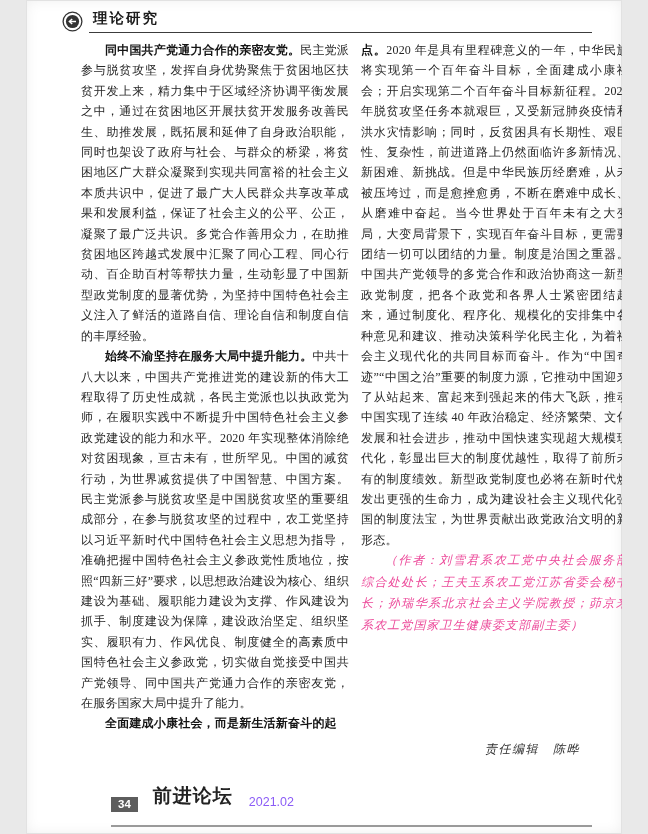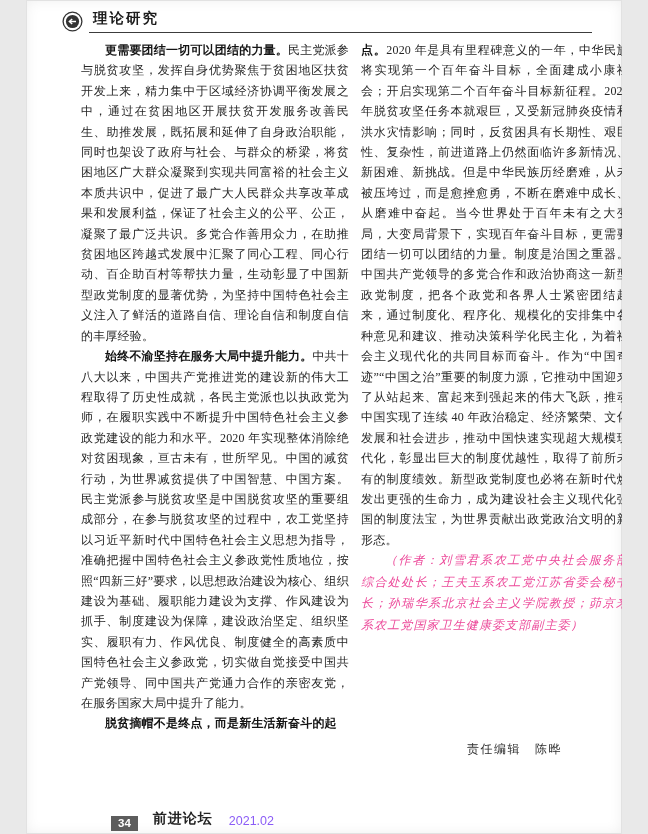--- a/index.html
+++ b/index.html
@@ -21,35 +21,35 @@
   .content{position:absolute;top:40px;left:55px;width:548px;display:flex;gap:12px;}
   .col{width:268px;font-size:12px;line-height:20.4px;text-align:justify;text-justify:inter-character;letter-spacing:0.2px;}
   .para{margin:0;}
   .para b{font-weight:bold;color:#141414;}
   .para.normal,.para.bold,.para.kai{text-indent:2em;}
   .para.continuation{text-indent:0;}
   .para.bold{font-weight:bold;color:#141414;}
   .para.kai{font-style:italic;letter-spacing:1.1px;line-height:21.5px;color:#ec4899;}
   
   .editor-note{
-    position:absolute;top:741px;right:60px;font-size:12px;
+    position:absolute;top:741px;right:42px;font-style:italic;font-size:12px;
     letter-spacing:1.5px;color:#2e2e2e;
   }
   .editor-note .gap{display:inline-block;width:14px;}
   
   .footer{
     position:absolute;top:783px;left:85px;right:30px;
     display:flex;align-items:flex-end;border-bottom:2.2px solid #9a9a9a;padding-bottom:16px;
     font-family:"Liberation Sans","DejaVu Sans",sans-serif;
   }
   .page-num-box{
     background:#5d5d5d;color:#ffffff;font-size:11.5px;font-weight:bold;
     padding:1px 7px 2px 7px;margin-bottom:-3px;
   }
-  .journal-name{font-weight:bold;font-size:14px;color:#222;margin-left:15px;letter-spacing:1px;margin-top:27px;}
+  .journal-name{font-weight:bold;font-size:19px;color:#222;margin-left:15px;letter-spacing:1px;}
   .journal-issue{font-size:12.5px;color:#8b5cf6;margin-left:16px;}
 </style>
 </head>
 <body>
 
 <div class="page">
 
   <div class="header">
     <span class="header-badge">
       <svg width="21" height="21" viewBox="0 0 21 21" aria-hidden="true">
@@ -59,23 +59,23 @@
         <path d="M10.2 8 L7.4 10.5 L10.2 13" stroke="#ffffff" stroke-width="1.5" fill="none" stroke-linejoin="miter"></path>
       </svg>
     </span>
     <div class="header-rule">
       <span class="header-title">理论研究</span>
     </div>
   </div>
 
   <div class="content">
     <div class="col">
-        <p class="para normal"><b>更需要团结一切可以团结的力量。</b><span>民主党派参与脱贫攻坚，发挥自身优势聚焦于贫困地区扶贫开发上来，精力集中于区域经济协调平衡发展之中，通过在贫困地区开展扶贫开发服务改善民生、助推发展，既拓展和延伸了自身政治职能，同时也架设了政府与社会、与群众的桥梁，将贫困地区广大群众凝聚到实现共同富裕的社会主义本质共识中，促进了最广大人民群众共享改革成果和发展利益，保证了社会主义的公平、公正，凝聚了最广泛共识。多党合作善用众力，在助推贫困地区跨越式发展中汇聚了同心工程、同心行动、百企助百村等帮扶力量，生动彰显了中国新型政党制度的显著优势，为坚持中国特色社会主义注入了鲜活的道路自信、理论自信和制度自信的丰厚经验。</span></p>
+        <p class="para normal"><b>同中国共产党通力合作的亲密友党。</b><span>民主党派参与脱贫攻坚，发挥自身优势聚焦于贫困地区扶贫开发上来，精力集中于区域经济协调平衡发展之中，通过在贫困地区开展扶贫开发服务改善民生、助推发展，既拓展和延伸了自身政治职能，同时也架设了政府与社会、与群众的桥梁，将贫困地区广大群众凝聚到实现共同富裕的社会主义本质共识中，促进了最广大人民群众共享改革成果和发展利益，保证了社会主义的公平、公正，凝聚了最广泛共识。多党合作善用众力，在助推贫困地区跨越式发展中汇聚了同心工程、同心行动、百企助百村等帮扶力量，生动彰显了中国新型政党制度的显著优势，为坚持中国特色社会主义注入了鲜活的道路自信、理论自信和制度自信的丰厚经验。</span></p>
         <p class="para normal"><b>始终不渝坚持在服务大局中提升能力。</b><span>中共十八大以来，中国共产党推进党的建设新的伟大工程取得了历史性成就，各民主党派也以执政党为师，在履职实践中不断提升中国特色社会主义参政党建设的能力和水平。2020 年实现整体消除绝对贫困现象，亘古未有，世所罕见。中国的减贫行动，为世界减贫提供了中国智慧、中国方案。民主党派参与脱贫攻坚是中国脱贫攻坚的重要组成部分，在参与脱贫攻坚的过程中，农工党坚持以习近平新时代中国特色社会主义思想为指导，准确把握中国特色社会主义参政党性质地位，按照“四新三好”要求，以思想政治建设为核心、组织建设为基础、履职能力建设为支撑、作风建设为抓手、制度建设为保障，建设政治坚定、组织坚实、履职有力、作风优良、制度健全的高素质中国特色社会主义参政党，切实做自觉接受中国共产党领导、同中国共产党通力合作的亲密友党，在服务国家大局中提升了能力。</span></p>
-        <p class="para bold"><b>脱贫摘帽不是终点，而是新生活新奋斗的起</b></p>
+        <p class="para bold"><b>全面建成小康社会，而是新生活新奋斗的起</b></p>
       </div>
     <div class="col">
         <p class="para continuation"><b>点。</b><span>2020 年是具有里程碑意义的一年，中华民族将实现第一个百年奋斗目标，全面建成小康社会；开启实现第二个百年奋斗目标新征程。2020 年脱贫攻坚任务本就艰巨，又受新冠肺炎疫情和洪水灾情影响；同时，反贫困具有长期性、艰巨性、复杂性，前进道路上仍然面临许多新情况、新困难、新挑战。但是中华民族历经磨难，从未被压垮过，而是愈挫愈勇，不断在磨难中成长、从磨难中奋起。当今世界处于百年未有之大变局，大变局背景下，实现百年奋斗目标，更需要团结一切可以团结的力量。制度是治国之重器。中国共产党领导的多党合作和政治协商这一新型政党制度，把各个政党和各界人士紧密团结起来，通过制度化、程序化、规模化的安排集中各种意见和建议、推动决策科学化民主化，为着社会主义现代化的共同目标而奋斗。作为“中国奇迹”“中国之治”重要的制度力源，它推动中国迎来了从站起来、富起来到强起来的伟大飞跃，推动中国实现了连续 40 年政治稳定、经济繁荣、文化发展和社会进步，推动中国快速实现超大规模现代化，彰显出巨大的制度优越性，取得了前所未有的制度绩效。新型政党制度也必将在新时代焕发出更强的生命力，成为建设社会主义现代化强国的制度法宝，为世界贡献出政党政治文明的新形态。</span></p>
         <p class="para kai"><span>（作者：刘雪君系农工党中央社会服务部综合处处长；王夫玉系农工党江苏省委会秘书长；孙瑞华系北京社会主义学院教授；茆京来系农工党国家卫生健康委支部副主委）</span></p>
       </div>
   </div>
 
   <div class="editor-note">
     <span>责任编辑</span><span class="gap"></span><span>陈晔</span>
   </div>

